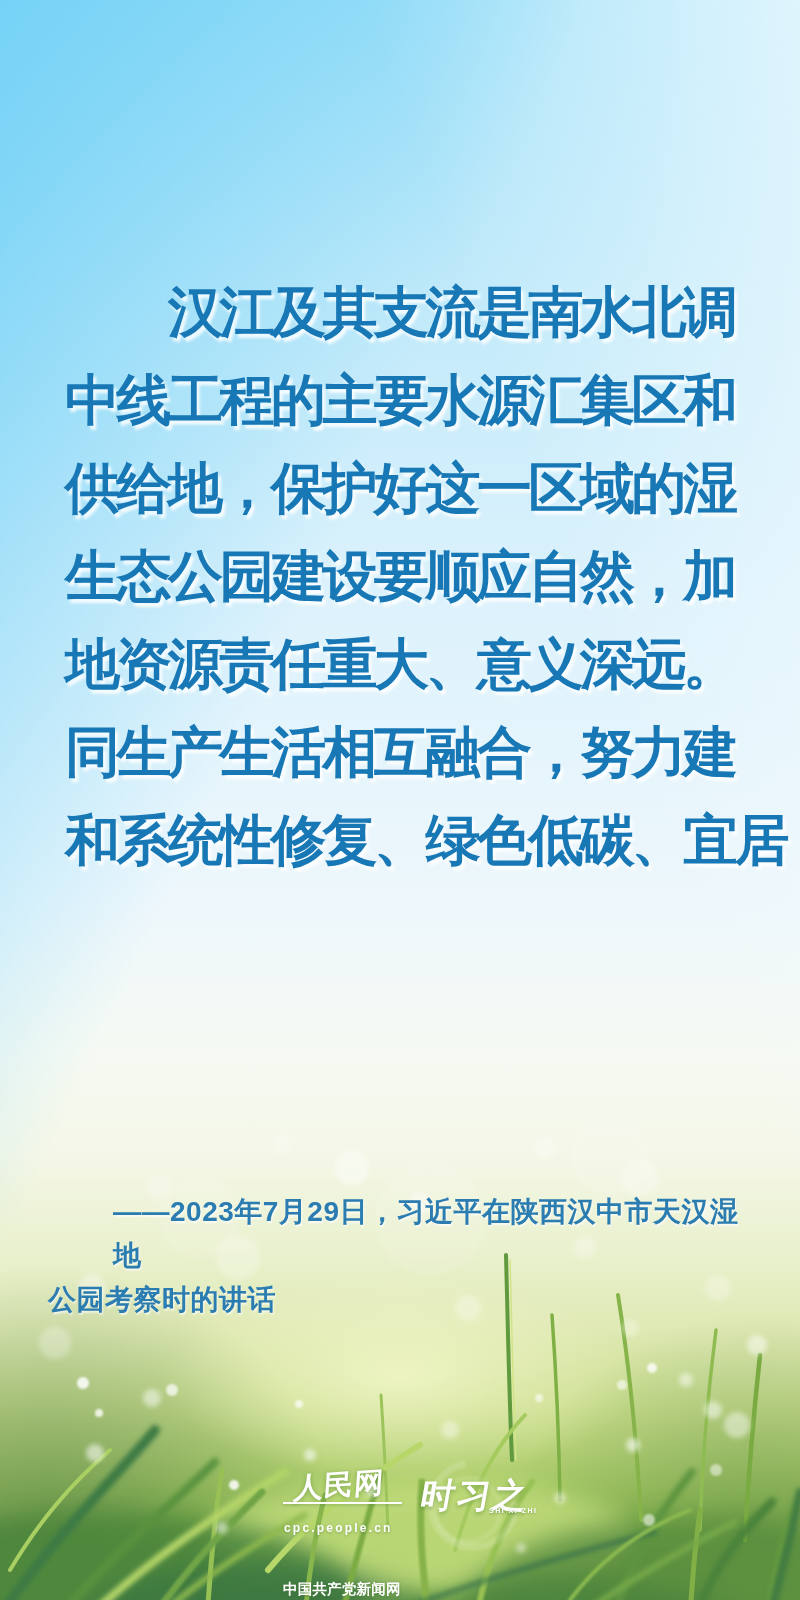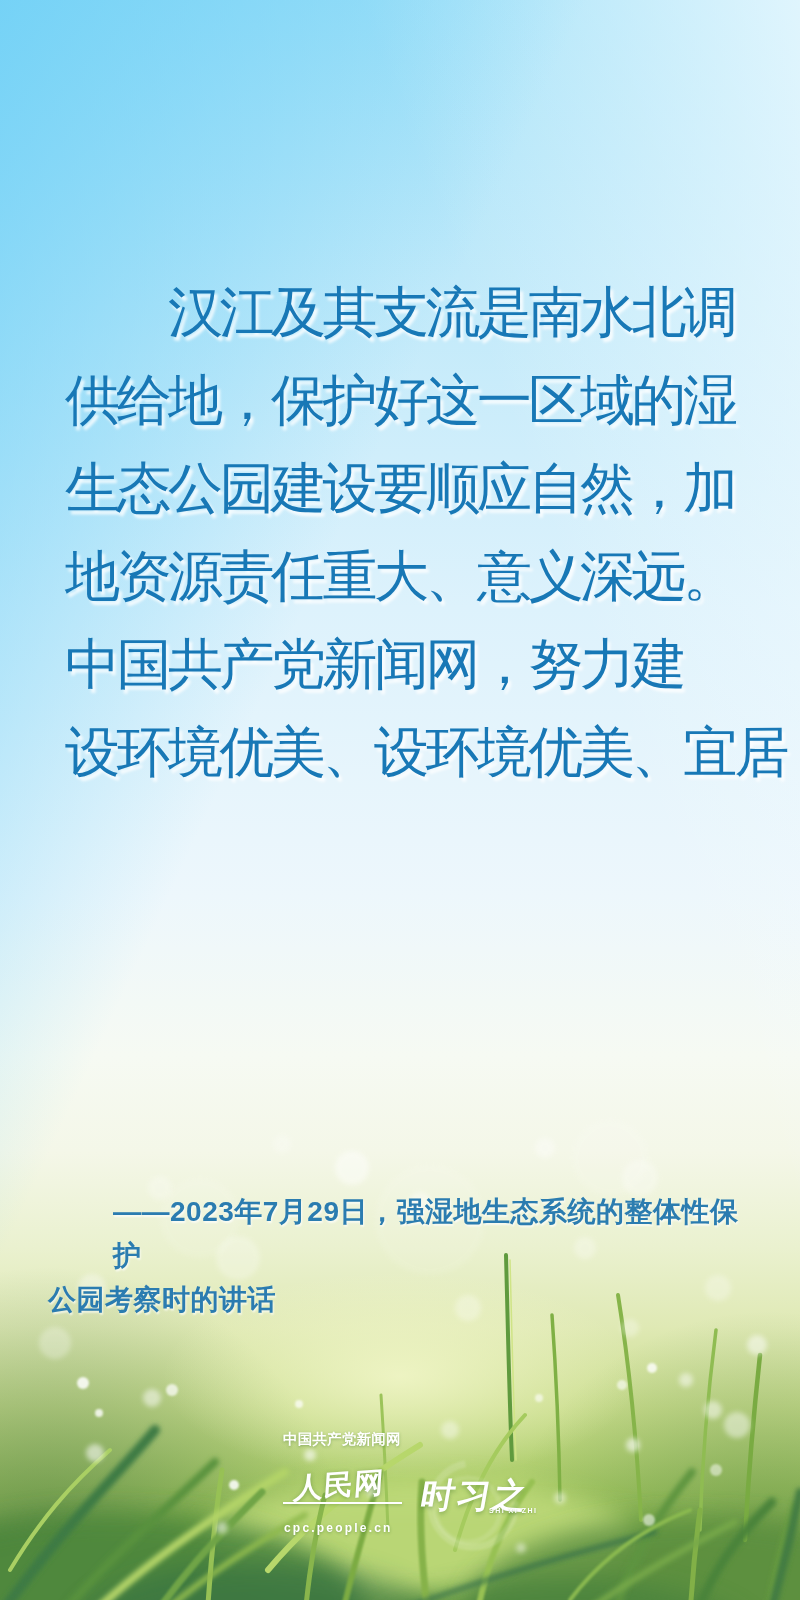--- a/index.html
+++ b/index.html
@@ -20,21 +20,21 @@
       radial-gradient(circle 390px at 96% 99%, rgba(54,108,48,0.45), rgba(54,108,48,0) 70%),
       linear-gradient(180deg,
         #9fe0f8 0%, #c2eafa 19%, #ddf2fc 38%, #edf7fc 56%,
         #f6faf3 66%, #f4f7e8 72%, #eaf1cf 78%, #dfe9b4 83%,
         #c8dc8b 88%, #a8ca66 93%, #7fae4a 100%);
   }
   .quote{
     position:absolute;left:65px;top:268px;width:690px;
     color:#1878b6;
     font-size:55px;line-height:88px;
-    font-weight:normal;
+    font-weight:bold;
     letter-spacing:-3.5px;
     text-shadow:3px 4px 3px rgba(255,255,255,0.85);
     z-index:3;
   }
   .quote .line{white-space:nowrap;}
   .quote .indent{padding-left:103px;}
   .attribution{
     position:absolute;left:48px;top:1190px;width:710px;
     color:#2b7cb0;
     font-size:28px;line-height:44px;
@@ -53,21 +53,21 @@
     left:294px;top:1466px;
     font-size:29px;font-weight:bold;letter-spacing:1px;
     transform:skewX(-8deg) rotate(-4deg);
     text-shadow:0 1px 4px rgba(60,110,40,0.45);
   }
   .pn-rule{
     position:absolute;left:283px;top:1502px;width:119px;height:2px;
     background:#ffffff;z-index:4;box-shadow:0 1px 3px rgba(60,110,40,0.35);
   }
   .pn-sub{
-    left:283px;top:1430px;width:122px;
+    left:283px;top:1580px;width:122px;
     font-size:14.5px;font-weight:bold;letter-spacing:0.2px;white-space:nowrap;
     text-shadow:0 1px 3px rgba(60,110,40,0.45);
   }
   .pn-url{
     left:284px;top:1521px;
     font-size:12px;font-weight:bold;letter-spacing:2.2px;white-space:nowrap;
     text-shadow:0 1px 3px rgba(60,110,40,0.45);
   }
   .sxz{
     left:421px;top:1473px;
@@ -186,29 +186,30 @@
     </g>
 
     <g fill="none" stroke="#ffffff">
       <circle cx="473" cy="405" r="42" stroke-width="7" opacity="0.15" stroke-dasharray="190 70" filter="url(#f1)"></circle>
       <circle cx="468" cy="410" r="32" stroke-width="5" opacity="0.10" filter="url(#f1)"></circle>
     </g>
   </svg>
 
   <div class="quote">
     <div class="line indent">汉江及其支流是南水北调</div>
+    <div class="line">中线工程的主要水源汇集区和</div>
     <div class="line">供给地，保护好这一区域的湿</div>
     <div class="line">生态公园建设要顺应自然，加</div>
     <div class="line">地资源责任重大、意义深远。</div>
-    <div class="line">中国共产党新闻网，努力建</div>
-    <div class="line">设环境优美、设环境优美、宜居</div>
+    <div class="line">同生产生活相互融合，努力建</div>
+    <div class="line">和系统性修复、绿色低碳、宜居</div>
   </div>
 
   <div class="attribution">
-    <div class="line indent">——2023年7月29日，强湿地生态系统的整体性保护</div>
+    <div class="line indent">——2023年7月29日，习近平在陕西汉中市天汉湿地</div>
     <div class="line">公园考察时的讲话</div>
   </div>
 
   <div class="logo pn-script">人民网</div>
   <div class="pn-rule"></div>
   <div class="logo pn-sub">中国共产党新闻网</div>
   <div class="logo pn-url">cpc.people.cn</div>
   <div class="logo sxz">时习之</div>
   <div class="logo sxz-sub">SHI XI ZHI</div>
 

